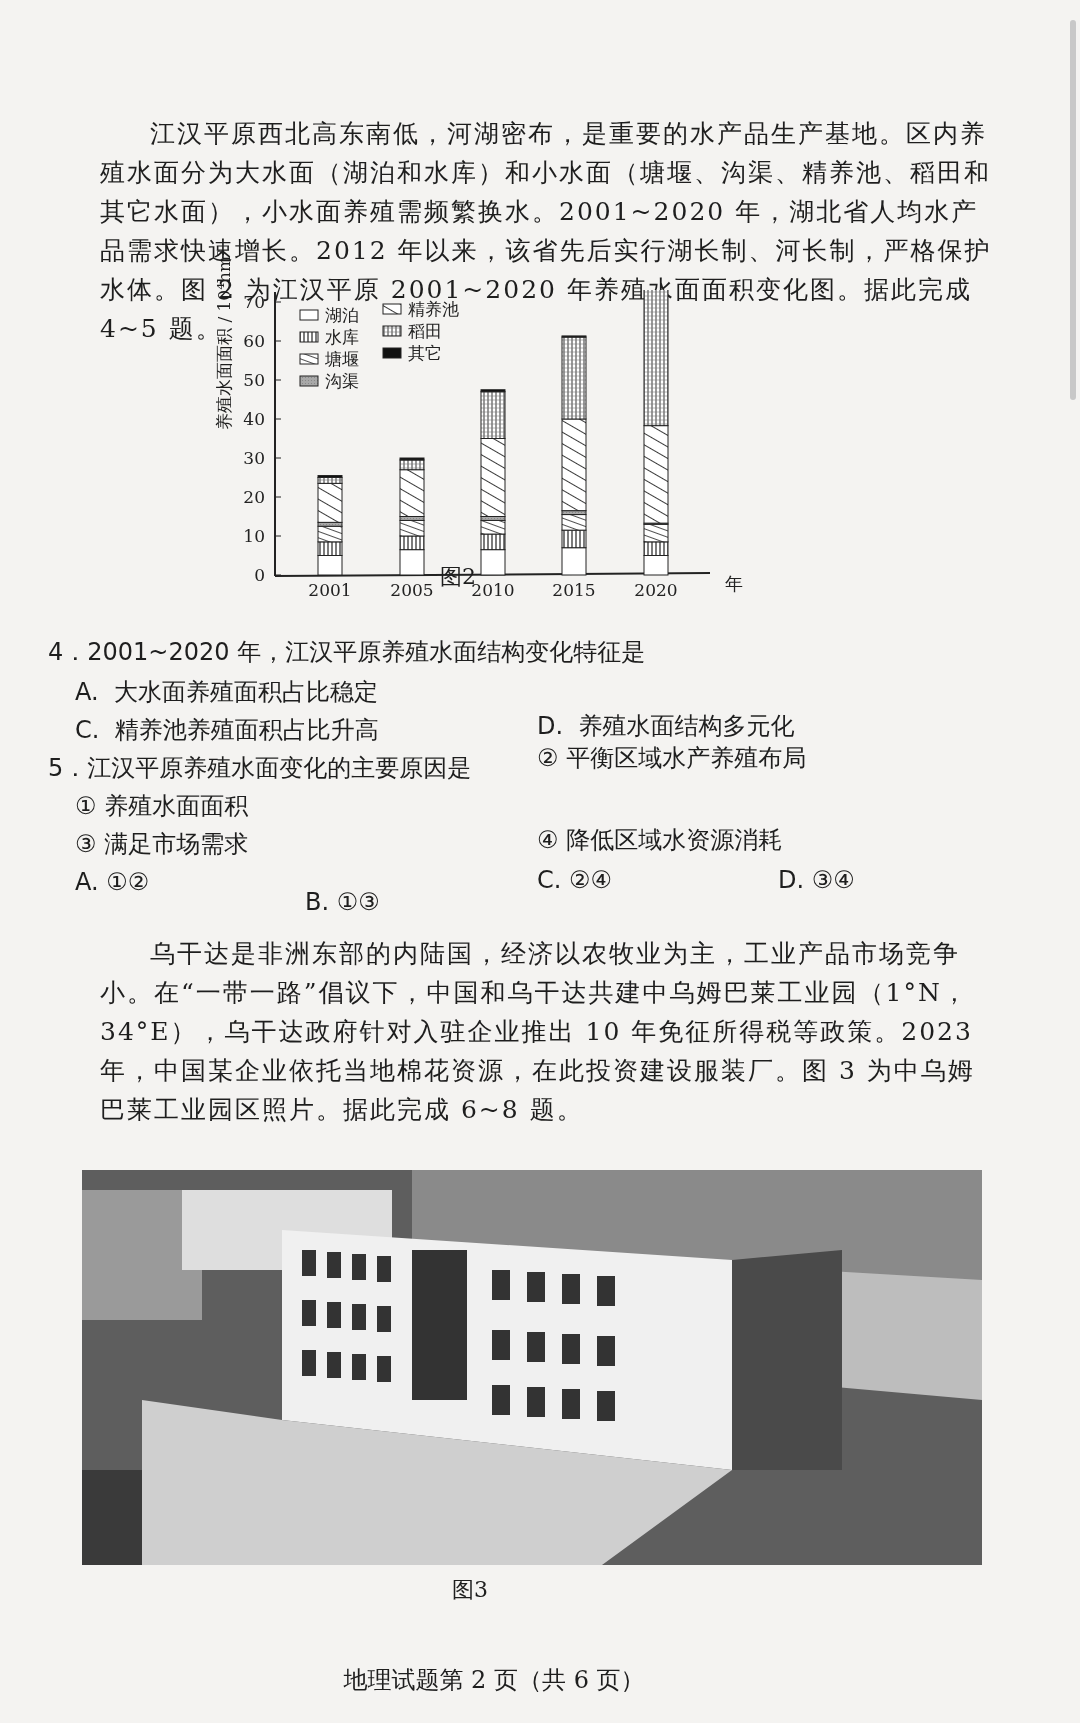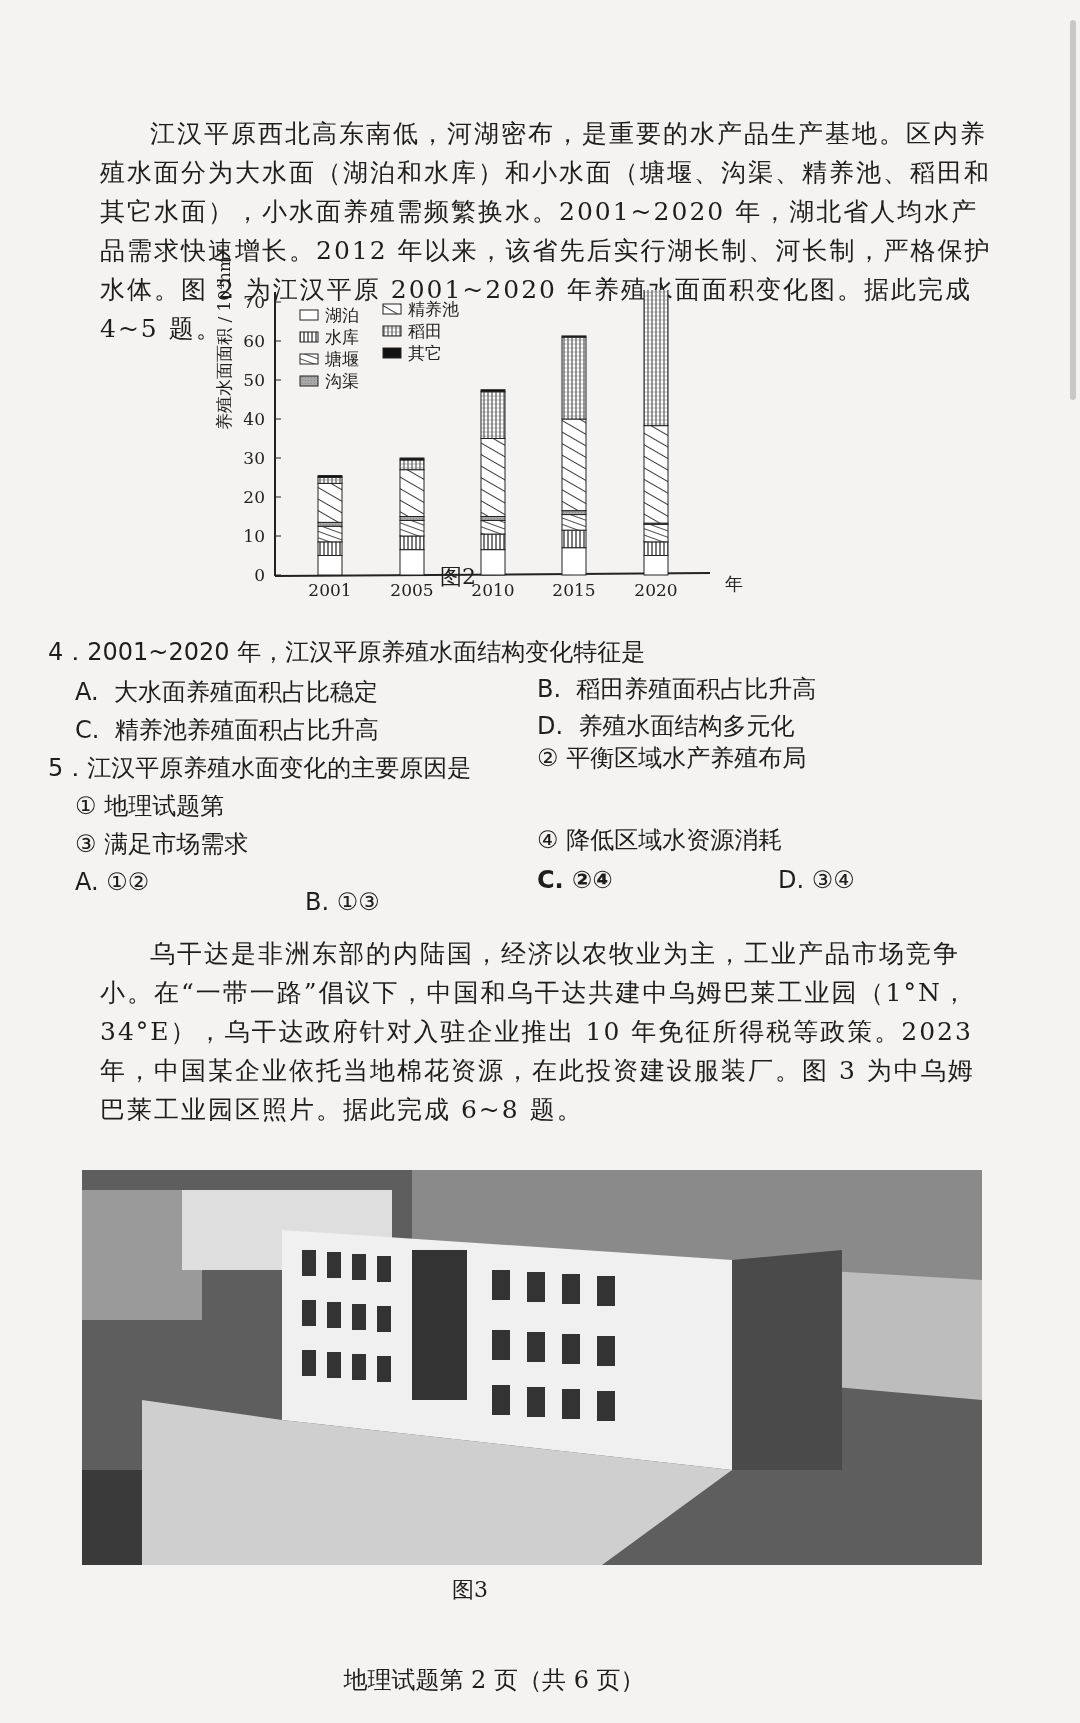--- a/index.html
+++ b/index.html
@@ -172,50 +172,47 @@
         </g>
       <text x="510" y="300" font-size="18" font-family="DejaVu Sans, sans-serif" fill="#222">年</text>
     </svg>
   </div>
   <div class="caption" style="left:440px; top:562px;">图2</div>
 
   <div class="q-stem" style="top:636px;">4．2001~2020 年，江汉平原养殖水面结构变化特征是</div>
   <div class="opt" style="left:75px; top:676px;">
     <span>A.</span>&nbsp;&nbsp;<span>大水面养殖面积占比稳定</span>
   </div>
-  <div class="opt" style="left:537px; top:673px;">
-    <span>B.</span>&nbsp;&nbsp;<span>稻田养殖面积占比升高</span>
-  </div>
   <div class="opt" style="left:537px; top:710px;">
     <span>D.</span>&nbsp;&nbsp;<span>养殖水面结构多元化</span>
   </div>
   <div class="opt" style="left:75px; top:714px;">
     <span>C.</span>&nbsp;&nbsp;<span>精养池养殖面积占比升高</span>
   </div>
 
   <div class="q-stem" style="top:752px;">5．江汉平原养殖水面变化的主要原因是</div>
   <div class="opt" style="left:75px; top:790px;">
-    <span>①</span>&nbsp;<span>地理试题第</span>
+    <span>①</span>&nbsp;<span>养殖水面面积</span>
   </div>
   <div class="opt" style="left:537px; top:742px;">
     <span>②</span>&nbsp;<span>平衡区域水产养殖布局</span>
   </div>
   <div class="opt" style="left:75px; top:828px;text-align:right;">
     <span>③</span>&nbsp;<span>满足市场需求</span>
   </div>
   <div class="opt" style="left:537px; top:824px;">
     <span>④</span>&nbsp;<span>降低区域水资源消耗</span>
   </div>
   <div class="opt" style="left:75px; top:866px;">
     <span>A.</span>&nbsp;<span>①②</span>
   </div>
   <div class="opt" style="left:305px; top:866px;margin-top:20px;">
     <span>B.</span>&nbsp;<span>①③</span>
   </div>
-  <div class="opt" style="left:537px; top:864px;font-weight:bold;">
+  <div class="opt" style="left:537px; top:864px;">
     <span>C.</span>&nbsp;<span>②④</span>
   </div>
   <div class="opt" style="left:778px; top:864px;">
     <span>D.</span>&nbsp;<span>③④</span>
   </div>
 
   <p class="para para2">乌干达是非洲东部的内陆国，经济以农牧业为主，工业产品市场竞争小。在“一带一路”倡议下，中国和乌干达共建中乌姆巴莱工业园（1°N，34°E），乌干达政府针对入驻企业推出 10 年免征所得税等政策。2023 年，中国某企业依托当地棉花资源，在此投资建设服装厂。图 3 为中乌姆巴莱工业园区照片。据此完成 6~8 题。</p>
 
   <div class="photo">
     <svg width="900" height="395" viewBox="0 0 900 395">

